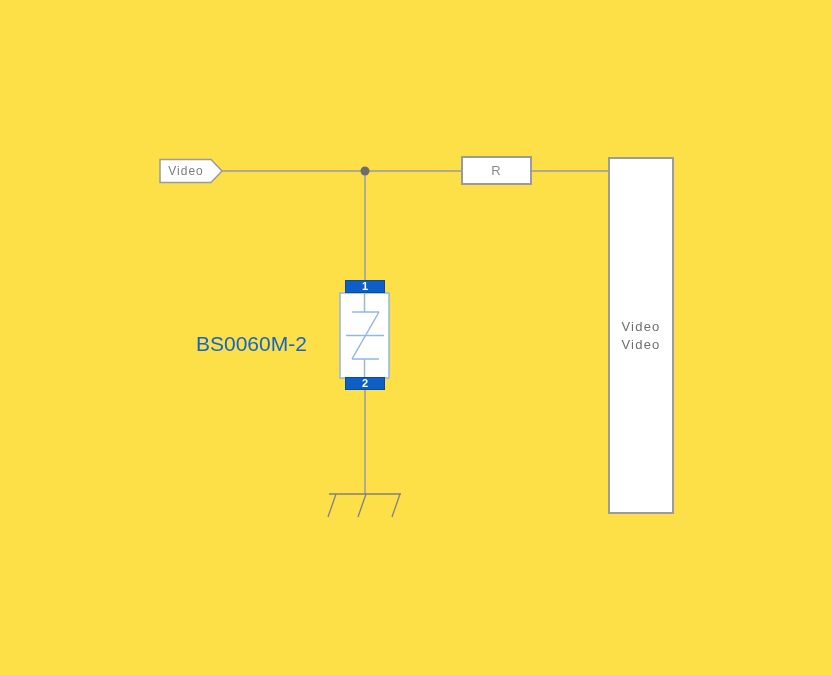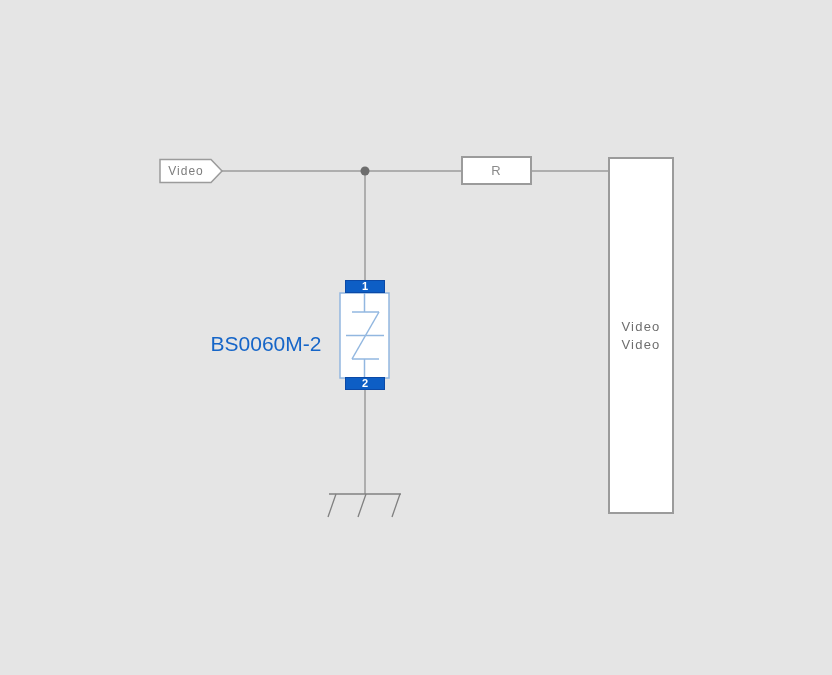--- a/index.html
+++ b/index.html
@@ -5,21 +5,21 @@
   html, body {
     margin: 0;
     padding: 0;
     background: #ffffff;
     font-family: "Liberation Sans", sans-serif;
   }
   .canvas {
     position: relative;
     width: 832px;
     height: 675px;
-    background: #e5e5e5;
+    background: #fde047;
     overflow: hidden;
   }
   .svg-layer {
     position: absolute;
     left: 0;
     top: 0;
   }
   .overlay {
     position: absolute;
     box-sizing: border-box;
@@ -85,21 +85,21 @@
   }
   .pin-tab.top { top: 280px; }
   .pin-tab.bottom { top: 377px; }
   
   .part-number {
     left: 196px;
     top: 330px;
     width: 140px;
     height: 28px;
     line-height: 28px;
-    text-align: center;
+    text-align: left;
     font-size: 21px;
     color: #1565c8;
   }
 </style>
 </head>
 <body>
 
 <div class="canvas">
 
   <svg class="svg-layer" width="832" height="675" viewBox="0 0 832 675">

